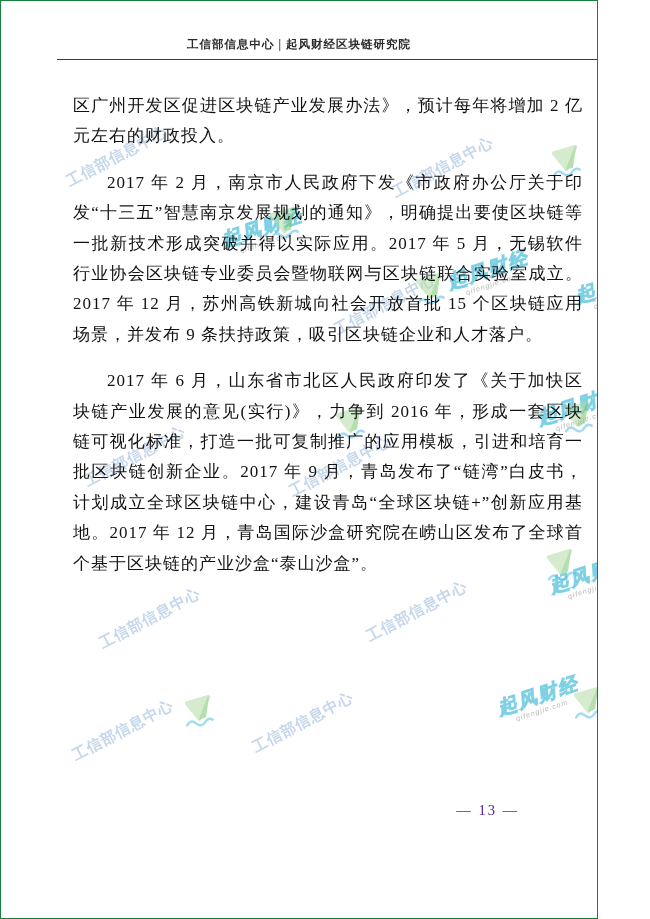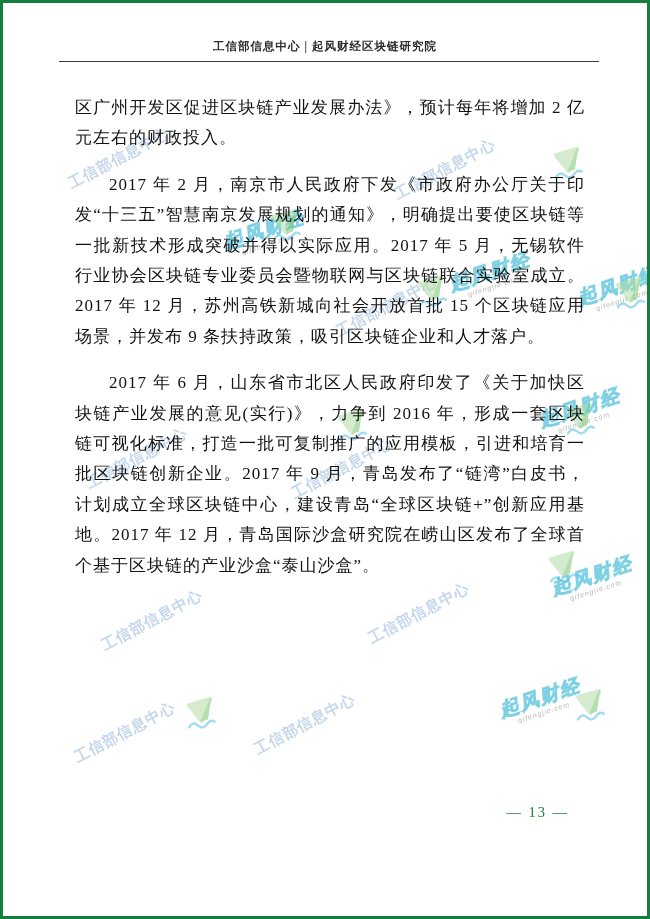--- a/index.html
+++ b/index.html
@@ -1,20 +1,20 @@
 <!DOCTYPE html>
 <html><head>
 <meta charset="utf-8">
 <style>
   html,body{margin:0;padding:0;background:#ffffff;}
   .page{
     position:relative;
-    width:650px;height:919px;
+    width:598px;height:919px;
     background:#ffffff;
-    border:3px solid #15803d;
+    border:1px solid #15803d;
     box-sizing:border-box;
     overflow:hidden;
     font-family:"Liberation Serif","DejaVu Serif",serif;
   }
   
   .header-title{
     position:absolute;top:36px;left:0;width:100%;
     text-align:center;
     font-size:11.5px;font-weight:bold;color:#2a2a2a;
     letter-spacing:1px;
@@ -29,21 +29,21 @@
     font-size:17px;line-height:30.4px;color:#121212;
     text-align:justify;
     letter-spacing:1px;
     z-index:2;
   }
   .doc-body p{margin:16px;padding:0;}
   .doc-body p.indent{text-indent:2em;font-family:Liberation Serif, serif;}
   
   .footer-page{
     position:absolute;top:801px;right:78px;
-    font-size:14.5px;color:#15803d;letter-spacing:2px;
+    font-size:14.5px;color:#4c1d95;letter-spacing:2px;
     z-index:2;
   }
   
   .wm{position:absolute;z-index:1;pointer-events:none;}
   .wm-org{
     font-family:"Liberation Sans","DejaVu Sans",sans-serif;
     font-size:15px;font-weight:bold;white-space:nowrap;
     color:rgba(148,180,219,0.55);
     letter-spacing:1px;
   }

